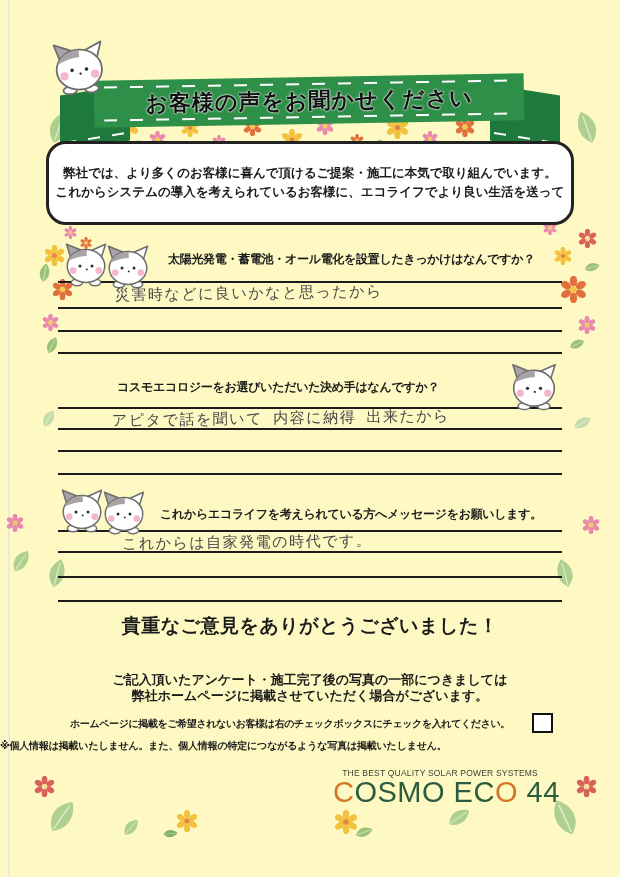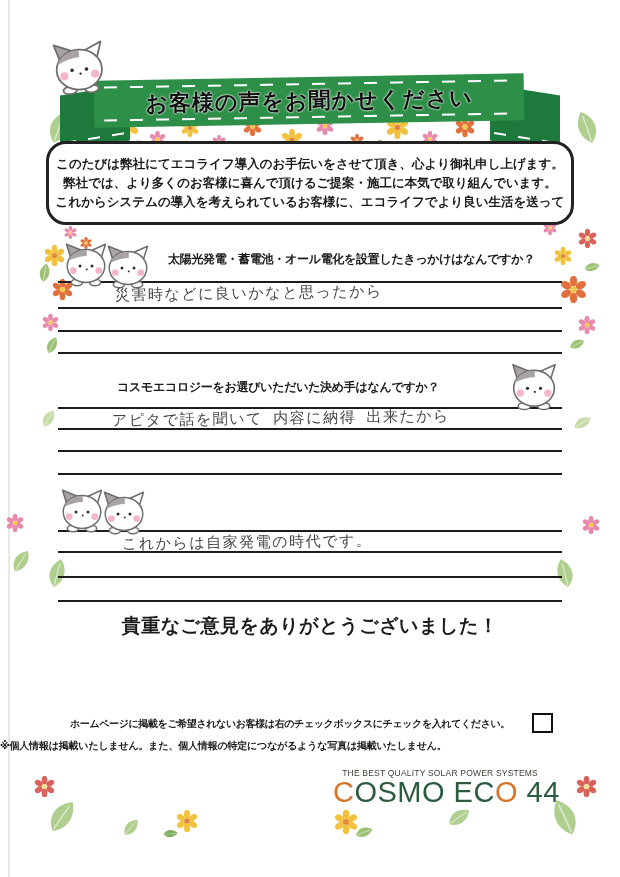--- a/index.html
+++ b/index.html
@@ -1,18 +1,18 @@
 <!DOCTYPE html>
 <html><head>
 <meta charset="utf-8">
 <style>
   html,body{margin:0;padding:0;background:#9a9a9a;}
   .page{
     position:relative;width:620px;height:877px;margin:0 auto;
-    background:#ffffff;overflow:hidden;
+    background:#fef9c3;overflow:hidden;
     font-family:"Liberation Sans","DejaVu Sans",sans-serif;color:#1b1b1b;
   }
   .scan-edge{position:absolute;left:8px;top:0;width:2px;height:877px;background:#e9e9e5;}
   
   .ribbon-tail{position:absolute;width:70px;height:56px;background:#1d7a3c;z-index:1;}
   .ribbon-tail .stitch{position:absolute;left:4px;right:4px;bottom:7px;height:2px;
     background:repeating-linear-gradient(90deg,#fff 0 12px,transparent 12px 24px);}
   .ribbon-tail.left{left:60px;top:90px;transform:skewY(-9deg);}
   .ribbon-tail.right{left:490px;top:90px;transform:skewY(9deg);}
   .ribbon-band{position:absolute;left:94px;top:77px;width:430px;height:47px;
@@ -180,21 +180,20 @@
     </svg>
   <svg class="deco behind" style="left:543px;top:131px;color:#e2703c" width="14" height="14" viewBox="0 0 40 40">
       <use href="#petals6"></use>
       <circle cx="20" cy="20" r="5" fill="#f2c84e"></circle>
     </svg>
   <svg class="deco behind" style="left:572px;top:112px;color:#aecf8d;transform:rotate(25deg) scaleX(-1)" width="30" height="30" viewBox="0 0 40 40">
       <use href="#leafshape"></use>
     </svg>
 
   <div class="intro-box">
-    <div>このたびは弊社にてエコライフ導入のお手伝いをさせて頂き、心より御礼申し上げます。</div>
     <div>弊社では、より多くのお客様に喜んで頂けるご提案・施工に本気で取り組んでいます。</div>
     <div>これからシステムの導入を考えられているお客様に、エコライフでより良い生活を送って</div>
   </div>
 
   <svg class="deco behind" style="left:64px;top:226px;color:#e889ae" width="13" height="13" viewBox="0 0 40 40">
       <use href="#petals6"></use>
       <circle cx="20" cy="20" r="5" fill="#f2c84e"></circle>
     </svg>
   <svg class="deco behind" style="left:80px;top:237px;color:#e2703c" width="12" height="12" viewBox="0 0 40 40">
       <use href="#petals6"></use>
@@ -296,28 +295,33 @@
       <use href="#leafshape"></use>
     </svg>
 
   <svg class="deco" style="left:58px;top:484px" width="48" height="50" viewBox="0 0 64 60">
       <use href="#cat"></use>
     </svg>
   <svg class="deco" style="left:100px;top:486px" width="48" height="50" viewBox="0 0 64 60">
       <use href="#cat"></use>
     </svg>
 
+  <div class="question" style="left:160px;top:506px">これからエコライフを考えられている方へメッセージをお願いします。</div>
   <div class="rule" style="top:530px"></div>
   <span class="handwriting" style="left:122px;top:533px">これからは自家発電の時代です。</span>
   <div class="rule" style="top:551px"></div>
   <div class="rule" style="top:576px"></div>
   <div class="rule" style="top:600px"></div>
 
   <div class="thanks">貴重なご意見をありがとうございました！</div>
 
+  <div class="notice">
+    <div>ご記入頂いたアンケート・施工完了後の写真の一部につきましては</div>
+    <div>弊社ホームページに掲載させていただく場合がございます。</div>
+  </div>
 
   <div class="optout">ホームページに掲載をご希望されないお客様は右のチェックボックスにチェックを入れてください。</div>
   <div class="checkbox"></div>
 
   <div class="privacy">※個人情報は掲載いたしません。また、個人情報の特定につながるような写真は掲載いたしません。</div>
 
   <div class="logo-tagline">THE BEST QUALITY SOLAR POWER SYSTEMS</div>
   <div class="logo-main"><span style="color: rgb(212, 118, 42);">C</span><span style="color: rgb(44, 92, 63);">OSMO EC</span><span style="color: rgb(212, 118, 42);">O</span><span style="color: rgb(44, 92, 63);"> 44</span></div>
 
   <svg class="deco behind" style="left:34px;top:776px;color:#d9625a" width="21" height="21" viewBox="0 0 40 40">

